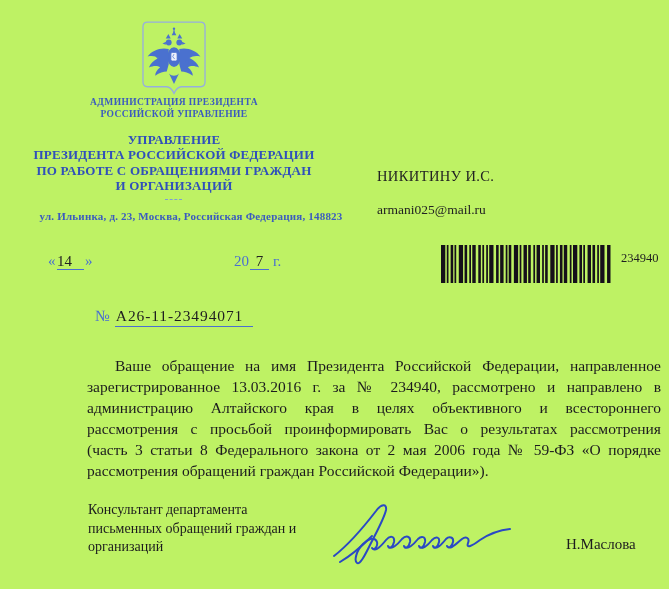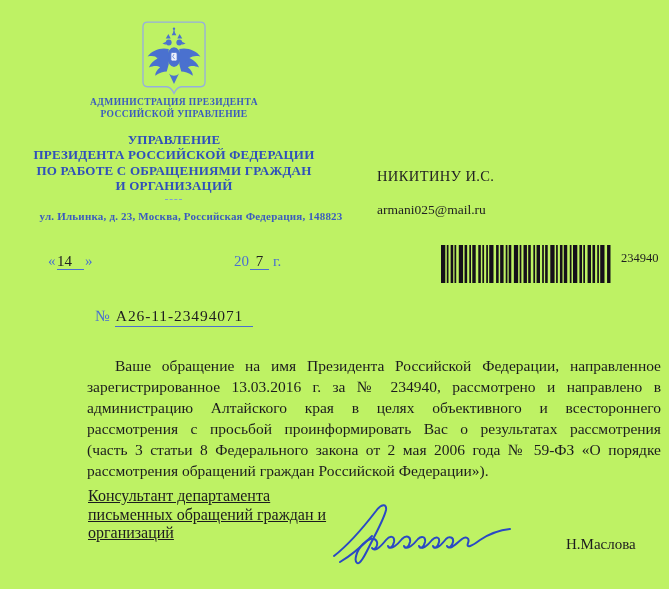--- a/index.html
+++ b/index.html
@@ -48,21 +48,21 @@
   .barcode-bars { left:441px; top:245px; width:171px; height:38px; }
   .barcode-value { left:621px; top:251px; font-size:12.5px; color:#1e1e20; }
 
   
   .body-par { left:87px; top:356px; width:574px; font-size:15.5px; line-height:20.9px; color:#1c1c1e; }
   .body-line { text-align:justify; text-align-last:justify; white-space:normal; }
   .body-line.first { text-indent:28px; }
   .body-line.last { text-align-last:left; }
 
   
-  .signoff-pos { left:88px; top:487px; width:250px; font-size:16px; line-height:18.6px; color:#1c1c1e;text-decoration:underline; }
+  .signoff-pos { left:88px; top:501px; width:250px; font-size:14px; line-height:18.6px; color:#1c1c1e; }
   .signature-wrap { left:328px; top:494px; width:195px; height:80px; }
   .signer-name { left:566px; top:536px; font-size:15px; color:#1c1c1e; }
 </style>
 </head>
 <body>
 
 <div class="page">
 
   <div class="abs emblem-wrap">
     <svg viewBox="0 0 100 122" width="66" height="82">

